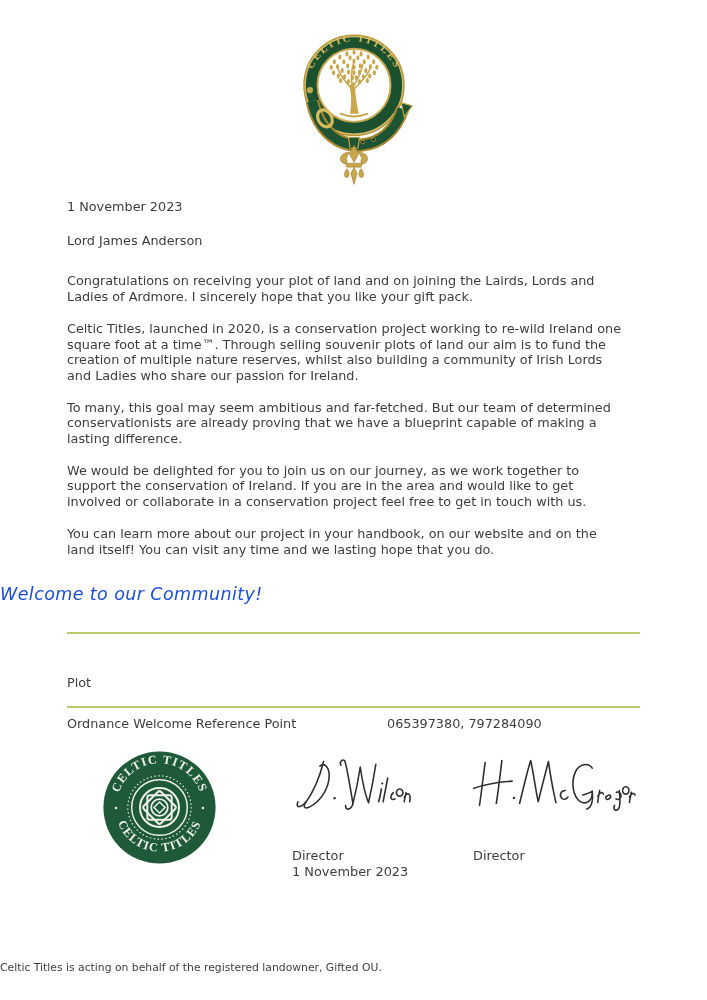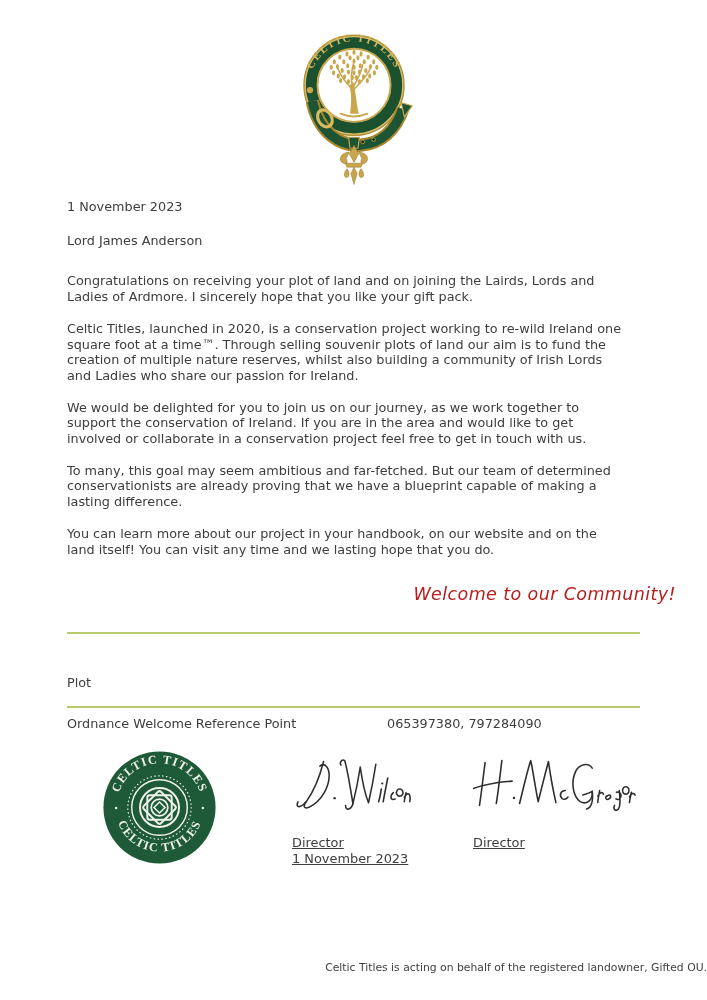--- a/index.html
+++ b/index.html
@@ -9,42 +9,42 @@
   }
   
   .crest-wrap{position:absolute;top:24px;left:50%;transform:translateX(-50%);}
   
   .letter{position:absolute;left:67px;top:199px;width:575px;font-size:12.8px;line-height:15.7px;color:#3d3d3d;}
   .letter .date{margin:0 0 18px 0;}
   .letter .recipient{margin:0 0 25px 0;}
   .letter p{margin:0 16px 16px 0;}
   
   .welcome{
-    position:absolute;top:584px;left:0;width:676px;text-align:right;
-    font-size:17.5px;font-style:italic;color:#b91c1c;letter-spacing:.4px;
+    position:absolute;top:584px;left:0;width:676px;text-align:left;
+    font-size:17.5px;font-style:italic;color:#1d4ed8;letter-spacing:.4px;
   }
   
   .divider{position:absolute;left:67px;width:573px;height:2px;background:#b7ca6e;}
   .divider.top{top:632px;}
   .divider.bottom{top:706px;}
   
   .plot-table{position:absolute;left:67px;top:651px;width:573px;font-size:12.8px;line-height:16.5px;}
   .plot-row{display:flex;margin-top:24px;}
   .plot-label{width:320px;flex:0 0 320px;}
   .plot-value{flex:1;}
   
   .stamp-wrap{position:absolute;left:101px;top:749px;}
   .sig-block{position:absolute;font-size:12.9px;line-height:16px;color:#3d3d3d;}
   .sig-block.first{left:292px;top:756px;width:170px;}
   .sig-block.second{left:473px;top:755px;width:175px;}
   .sig-svg{display:block;}
-  .sig-meta{margin-top:24px;text-decoration:underline;}
+  .sig-meta{margin-top:37px;}
   
   .footer{
-    position:absolute;top:961px;left:0;width:707px;text-align:right;
+    position:absolute;top:961px;left:0;width:707px;text-align:left;
     font-size:10.8px;color:#3f3f3f;
   }
 </style>
 </head>
 <body>
 
 <div class="page">
 
   <div class="crest-wrap">
     <svg width="118" height="162" viewBox="0 0 150 206">
@@ -133,22 +133,22 @@
         <path d="M 84,184 C 89,190 88,196 83,195 C 81,194 81,190 82,187 Z"></path>
       </g>
     </svg>
   </div>
 
   <div class="letter">
     <div class="date">1 November 2023</div>
     <div class="recipient">Lord James Anderson</div>
     <p>Congratulations on receiving your plot of land and on joining the Lairds, Lords and Ladies of Ardmore. I sincerely hope that you like your gift pack.</p>
     <p>Celtic Titles, launched in 2020, is a conservation project working to re-wild Ireland one square foot at a time™. Through selling souvenir plots of land our aim is to fund the creation of multiple nature reserves, whilst also building a community of Irish Lords and Ladies who share our passion for Ireland.</p>
+    <p>To many, this goal may seem ambitious and far-fetched. But our team of determined conservationists are already proving that we have a blueprint capable of making a lasting difference.</p>
     <p>We would be delighted for you to join us on our journey, as we work together to support the conservation of Ireland. If you are in the area and would like to get involved or collaborate in a conservation project feel free to get in touch with us.</p>
-    <p>To many, this goal may seem ambitious and far-fetched. But our team of determined conservationists are already proving that we have a blueprint capable of making a lasting difference.</p>
     <p>You can learn more about our project in your handbook, on our website and on the land itself! You can visit any time and we lasting hope that you do.</p>
   </div>
 
   <div class="welcome">Welcome to our Community!</div>
 
   <div class="divider top"></div>
   <div class="plot-table">
     <div class="plot-row">
       <div class="plot-label">Plot</div>
     </div>

